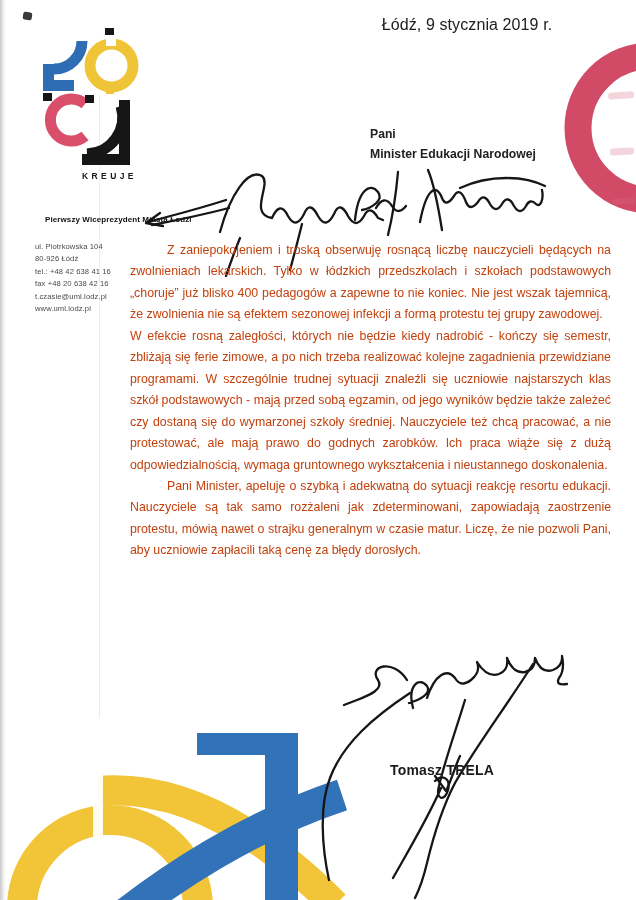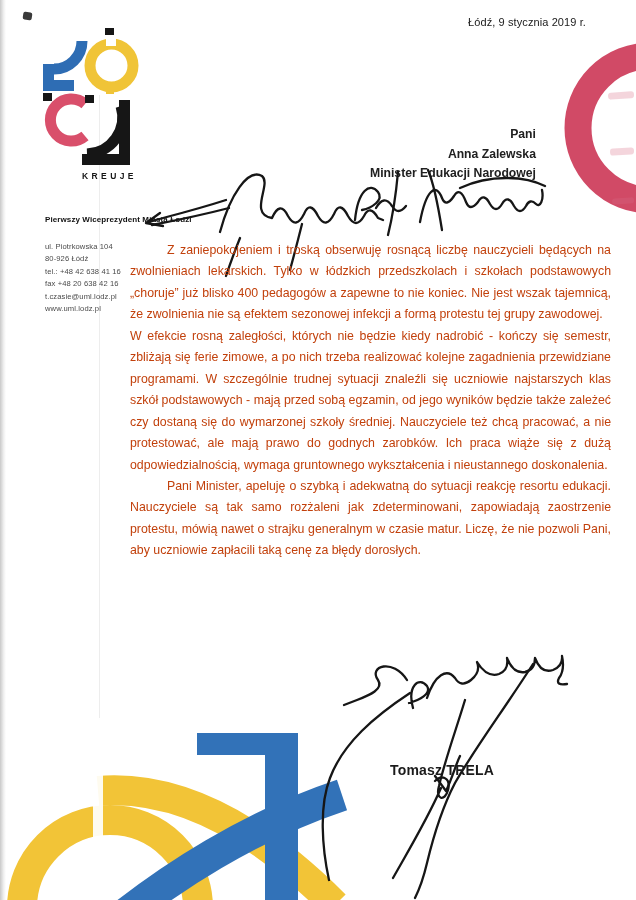--- a/index.html
+++ b/index.html
@@ -6,30 +6,30 @@
   .page{
     position:relative;width:636px;height:900px;background:#ffffff;
     font-family:"Liberation Sans",sans-serif;color:#202020;overflow:hidden;
     margin:0 auto;
   }
   .scan-edge{position:absolute;left:0;top:0;width:6px;height:900px;
     background:linear-gradient(90deg,#c9c9c9,#efefef 60%,rgba(255,255,255,0));}
   .scan-mark{position:absolute;left:23px;top:12px;width:9px;height:8px;background:#3a3a3a;border-radius:2px;transform:rotate(8deg);}
   .crease{position:absolute;left:99px;top:95px;width:1px;height:625px;background:rgba(0,0,0,0.07);}
 
-  .date-line{position:absolute;left:404px;top:16px;width:182px;text-align:right;
-    font-size:11px;letter-spacing:.1px;}
+  .date-line{position:absolute;left:376px;top:16px;width:182px;text-align:center;
+    font-size:16px;letter-spacing:.1px;}
 
   .logo{position:absolute;left:40px;top:28px;}
   .sidebar-title{position:absolute;left:45px;top:215px;width:170px;
     font-size:8px;font-weight:bold;letter-spacing:.1px;color:#111;}
-  .sidebar-address{position:absolute;left:45px;top:241px;width:150px;
+  .sidebar-address{position:absolute;left:35px;top:241px;width:150px;
     font-size:7.6px;line-height:12.4px;color:#4a4a4a;letter-spacing:.1px;}
 
-  .recipient{position:absolute;left:370px;top:125px;font-size:12.2px;font-weight:bold;line-height:19.5px;text-align:right;}
+  .recipient{position:absolute;left:370px;top:125px;font-size:12.2px;font-weight:bold;line-height:19.5px;}
 
   .body-text{position:absolute;left:130px;top:240px;width:481px;
     font-size:12.35px;line-height:21.45px;text-align:justify;color:#c2410c;}
   .body-text p{margin:0;}
   .body-text p.indent{text-indent:37px;}
 
   .signer-name{position:absolute;left:390px;top:762px;font-size:14px;font-weight:bold;letter-spacing:.2px;color:#1b1b1b;}
 
   .ink{position:absolute;}
   .ink path{fill:none;stroke:#161616;stroke-width:2.3;stroke-linecap:round;stroke-linejoin:round;}
@@ -89,21 +89,20 @@
     <div>ul. Piotrkowska 104</div>
     <div>80-926 Łódź</div>
     <div>tel.: +48 42 638 41 16</div>
     <div>fax +48 20 638 42 16</div>
     <div>t.czasie@uml.lodz.pl</div>
     <div>www.uml.lodz.pl</div>
   </div>
 
   <div class="recipient">
     <div>Pani</div>
-    <div>Anna Zalewska</div>
     <div>Minister Edukacji Narodowej</div>
   </div>
 
   <svg class="ink" style="left:130px;top:160px;" width="420" height="130" viewBox="0 0 420 130">
     <path d="M 96,40 C 65,50 40,56 18,62 M 30,53 L 16,63 L 33,66"></path>
     <path d="M 99,48 C 72,55 48,60 22,65"></path>
     <path d="M 90,72 C 100,35 118,8 132,16 C 142,24 118,54 142,58 Q 150,40 158,56 Q 166,70 174,54 Q 180,40 188,56 Q 196,70 204,54 Q 210,40 218,56 Q 226,70 234,56 Q 240,44 248,58 L 253,60"></path>
     <path d="M 110,78 Q 102,98 96,116"></path>
     <path d="M 225,60 C 228,30 240,22 248,32 C 254,40 242,48 232,50 M 246,48 Q 254,34 262,46 Q 268,56 276,46"></path>
     <path d="M 268,12 C 266,34 263,55 258,75"></path>

